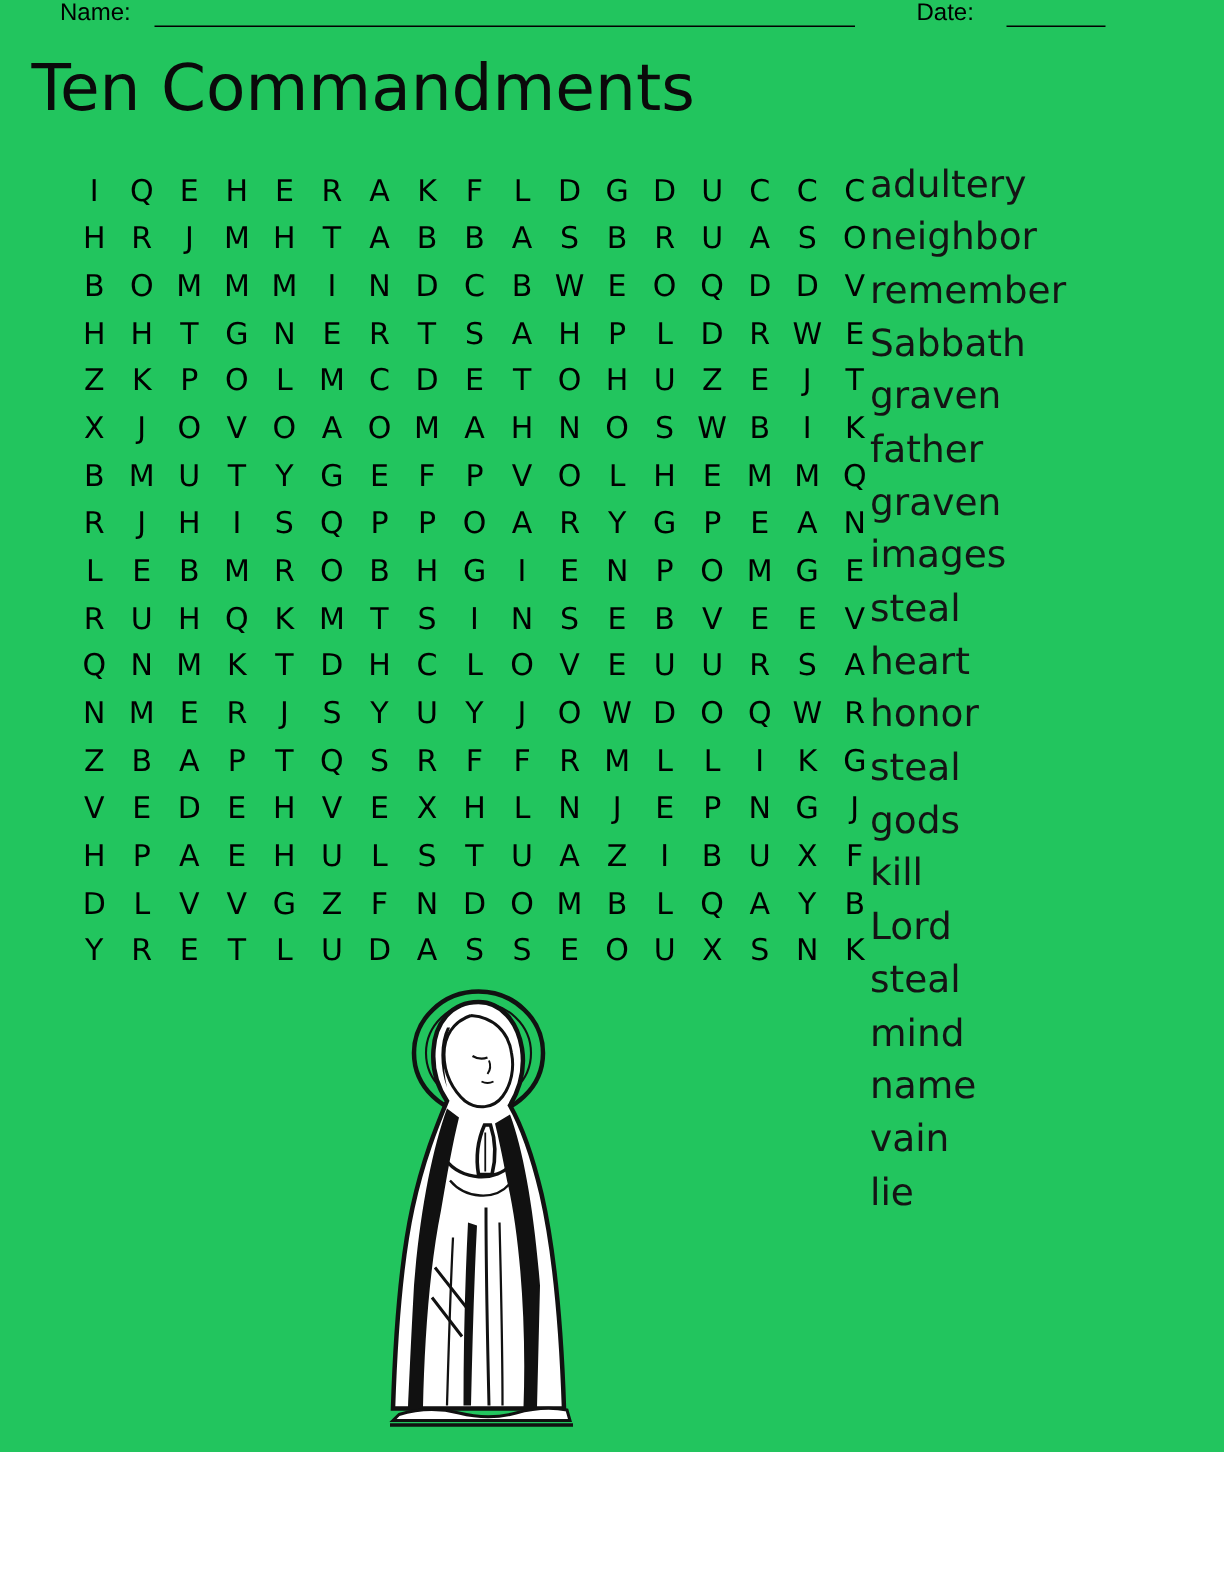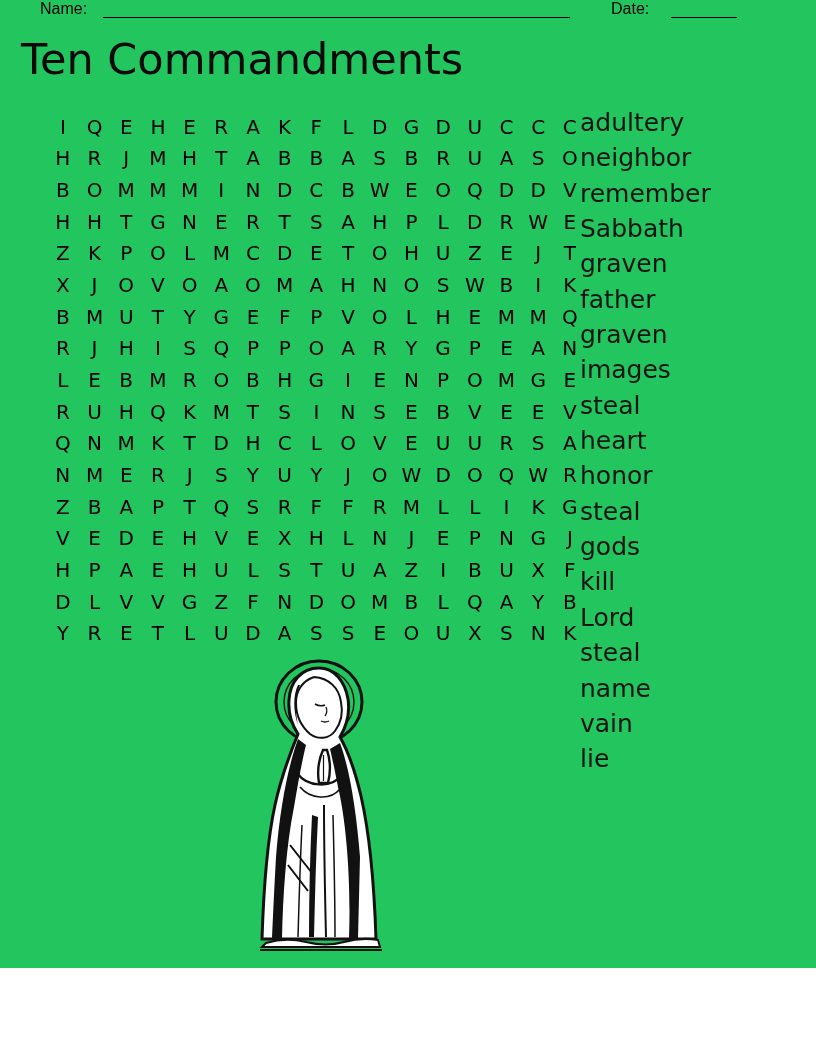--- a/index.html
+++ b/index.html
@@ -370,20 +370,21 @@
       <li>graven</li>
       <li>images</li>
       <li>steal</li>
       <li>heart</li>
       <li>honor</li>
       <li>steal</li>
       <li>gods</li>
       <li>kill</li>
       <li>Lord</li>
       <li>steal</li>
+      <li>mind</li>
       <li>name</li>
       <li>vain</li>
       <li>lie</li>
     </ul>
 
   <svg class="madonna" width="158" height="305" viewBox="0 0 158 305" xmlns="http://www.w3.org/2000/svg">
 
     <ellipse cx="81" cy="47" rx="43" ry="41" fill="none" stroke="#111" stroke-width="3"></ellipse>
     <ellipse cx="81" cy="47" rx="35" ry="33.5" fill="none" stroke="#111" stroke-width="1.4"></ellipse>
 

